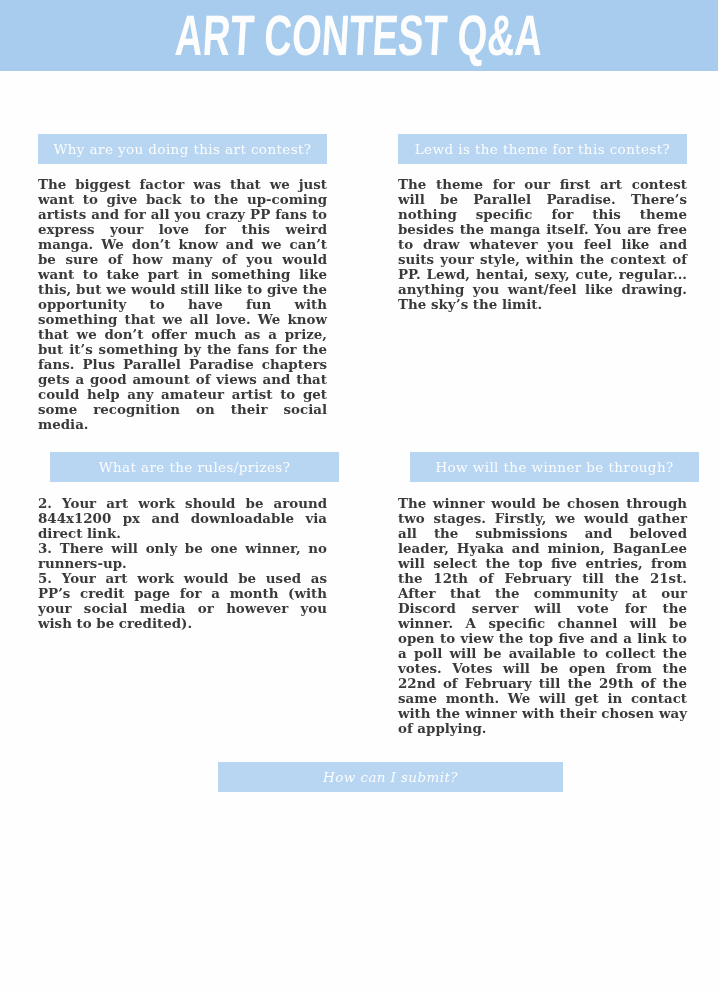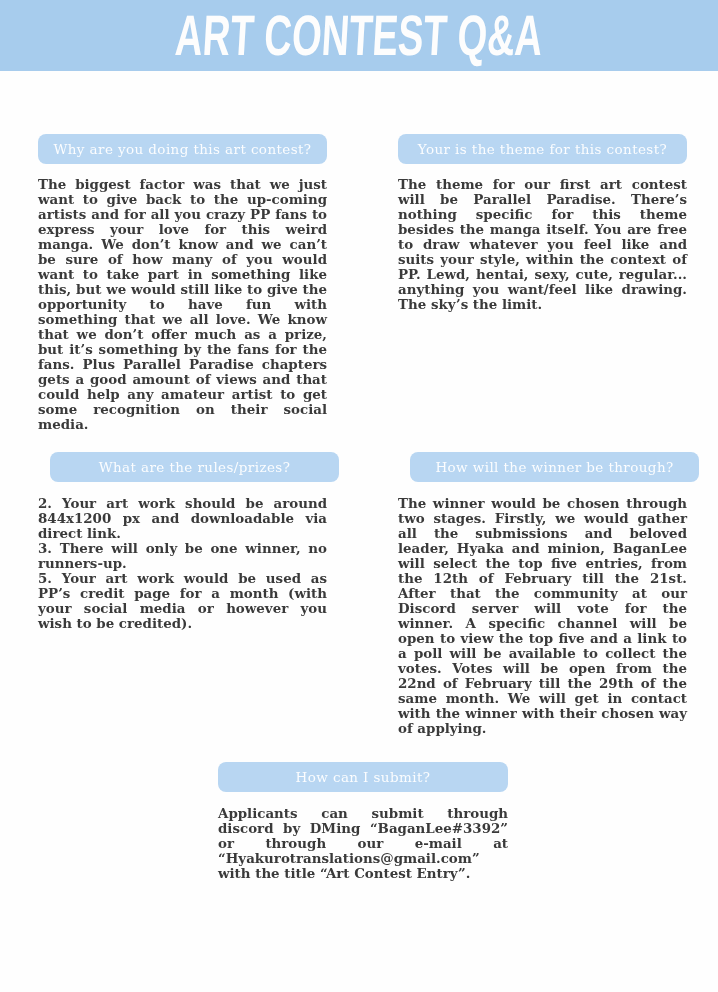--- a/index.html
+++ b/index.html
@@ -44,21 +44,20 @@
     position: absolute;
     height: 30px;
     background: #b8d6f2;
     color: rgba(255,255,255,0.95);
     font-size: 13.5px;
     line-height: 30px;
     text-align: center;
     letter-spacing: 0.4px;
     white-space: nowrap;
     overflow: hidden;
-    border-radius: 8px;
   }
   
   .answer {
     position: absolute;
     margin: 0;
     color: #3a3a3a;
     font-size: 13.4px;
     line-height: 15px;
     text-align: justify;
     font-weight: bold;
@@ -66,44 +65,43 @@
   .answer p { margin: 0; }
 
   .col-left  { left: 38px;  width: 289px; }
   .col-right { left: 398px; width: 289px; }
 
   .row1-q { top: 134px; }
   .row1-a { top: 177px; }
   .row2-q { top: 452px; margin-left: 12px; }
   .row2-a { top: 496px; }
 
-  .submit-q { left: 218px; width: 290px; top: 762px; }
+  .submit-q { left: 218px; width: 345px; top: 762px; font-style: italic; }
   .submit-a { left: 218px; width: 290px; top: 806px; }
 </style>
 </head>
 <body>
 
 <div class="page">
 
   <header class="banner">
     <h1 class="banner-title">ART CONTEST Q&amp;A</h1>
   </header>
 
   <div class="qbox col-left row1-q">Why are you doing this art contest?</div>
   <p class="answer col-left row1-a">The biggest factor was that we just want to give back to the up-coming artists and for all you crazy PP fans to express your love for this weird manga. We don’t know and we can’t be sure of how many of you would want to take part in something like this, but we would still like to give the opportunity to have fun with something that we all love. We know that we don’t offer much as a prize, but it’s something by the fans for the fans. Plus Parallel Paradise chapters gets a good amount of views and that could help any amateur artist to get some recognition on their social media.</p>
 
-  <div class="qbox col-right row1-q">Your is the theme for this contest?</div>
+  <div class="qbox col-right row1-q">Lewd is the theme for this contest?</div>
   <p class="answer col-right row1-a">The theme for our first art contest will be Parallel Paradise. There’s nothing specific for this theme besides the manga itself. You are free to draw whatever you feel like and suits your style, within the context of PP. Lewd, hentai, sexy, cute, regular... anything you want/feel like drawing. The sky’s the limit.</p>
 
   <div class="qbox col-left row2-q">What are the rules/prizes?</div>
   <div class="answer col-left row2-a">
     <p>2. Your art work should be around 844x1200 px and downloadable via direct link.</p>
     <p>3. There will only be one winner, no runners-up.</p>
     <p>5.  Your art work would be used as PP’s credit page for a month (with your social media or however you wish to be credited).</p>
   </div>
 
   <div class="qbox col-right row2-q">How will the winner be through?</div>
   <p class="answer col-right row2-a">The winner would be chosen through two stages. Firstly, we would gather all the submissions and beloved leader, Hyaka and minion, BaganLee will select the top five entries, from the 12th of February  till the 21st. After that the community at our Discord server will vote for the winner. A specific channel will be open to view the top five and a link to a poll will be available to collect the votes. Votes will be open from the 22nd of February till the 29th of the same month. We will get in contact with the winner with their chosen way of applying.</p>
 
   <div class="qbox submit-q">How can I submit?</div>
-  <p class="answer submit-a">Applicants can submit through discord by DMing “BaganLee#3392” or through our e-mail at “Hyakurotranslations@gmail.com” with the title “Art Contest Entry”.</p>
 
 </div>
 
 </body></html>

